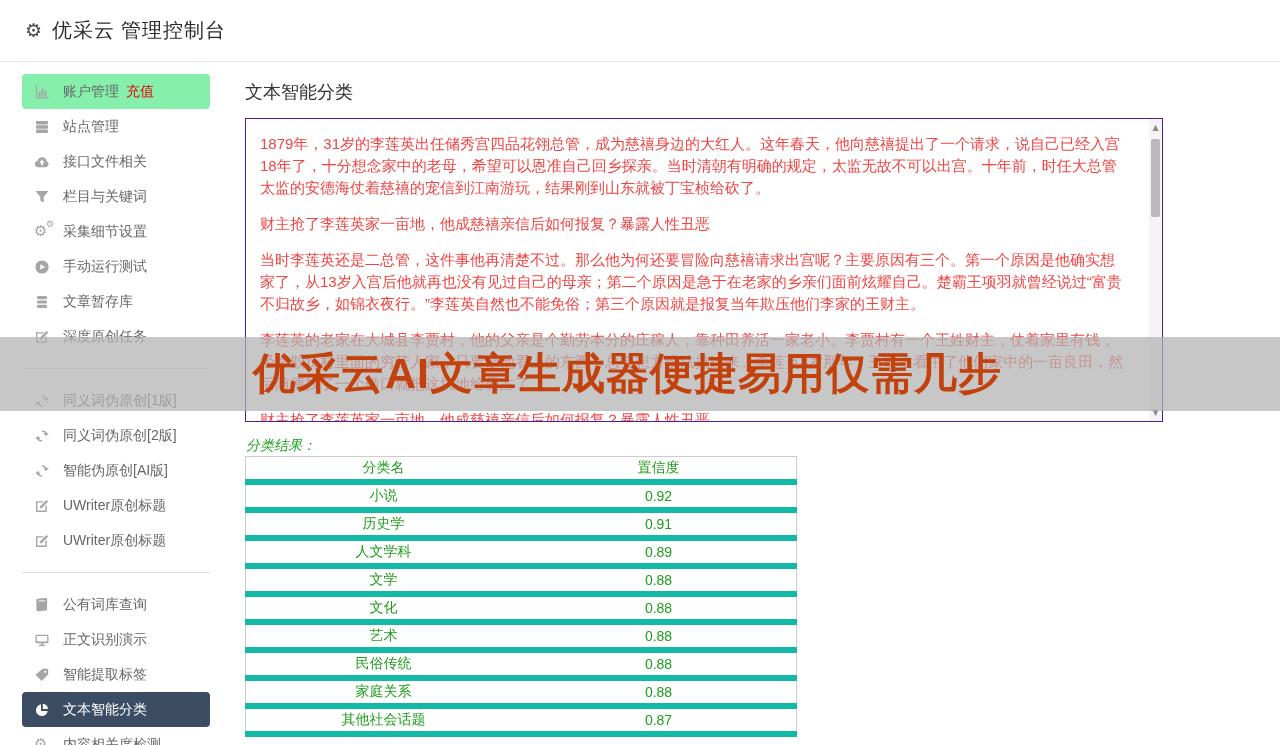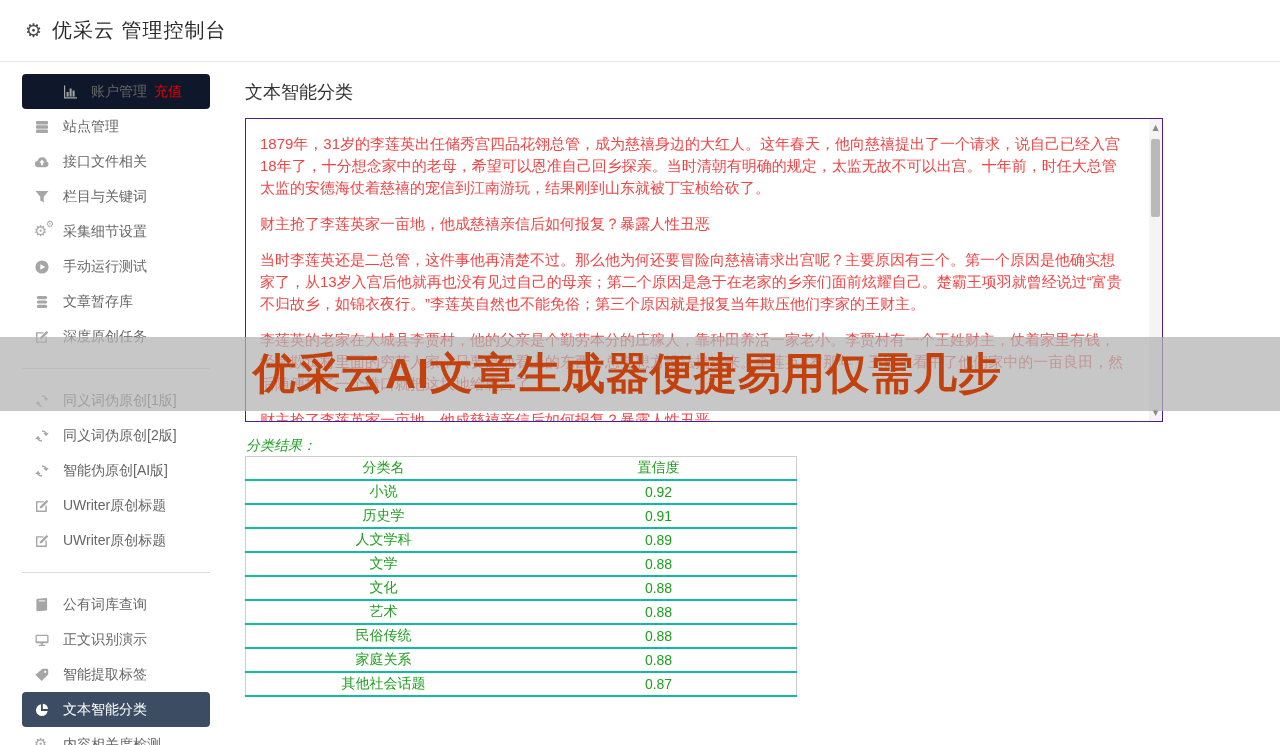--- a/index.html
+++ b/index.html
@@ -8,35 +8,35 @@
     background:#fff; font-family:"Liberation Sans","DejaVu Sans",sans-serif;
     color:#333;
   }
   
   .topbar {
     position:absolute; top:0; left:0; width:1280px; height:62px;
     border-bottom:1px solid #e7e7e7; display:flex; align-items:center;
     padding-left:25px; box-sizing:border-box; background:#fff;
   }
   .topbar .gear { font-size:19px; color:#4a4a4a; margin-right:10px; line-height:1; }
-  .topbar .apptitle { font-size:20px; color:#2b2b2b; letter-spacing:1px; }
+  .topbar .apptitle { font-size:20px; color:#2b2b2b; letter-spacing:1px;font-family:Liberation Serif, serif; }
   
   .sidebar { position:absolute; left:22px; top:74px; width:188px; }
   .side-item {
     height:35px; display:flex; align-items:center; padding-left:12px;
     box-sizing:border-box; color:#666; font-size:14px; border-radius:4px;
     cursor:pointer; white-space:nowrap;
   }
   .side-item .sicon { width:16px; height:16px; flex:none; margin-right:13px; fill:#a6a6a6; }
   .side-item .uni-icon {
     width:16px; flex:none; margin-right:13px; font-size:15px; color:#a6a6a6;
     position:relative; line-height:1; font-family:"DejaVu Sans",sans-serif;
   }
   .uni-icon .gear-small { position:absolute; font-size:9px; right:-4px; top:-4px; }
-  .side-item.hl { background:#0f172a;justify-content:center; }
+  .side-item.hl { background:#86efac; }
   .side-item.active { background:#3b4c63; color:#fff; }
   .side-item.active .sicon { fill:#fff; }
   .badge-red { color:#e60000; margin-left:7px; }
   .side-divider { height:1px; background:#dcdcdc; margin:14px 0; }
   
   .main-title { position:absolute; left:245px; top:80px; font-size:18px; color:#333; }
   .textbox {
     position:absolute; left:245px; top:118px; width:918px; height:304px;
     border:1px solid #4c1d95; box-sizing:border-box; background:#fff;
     padding:14px 36px 0 14px; overflow:hidden;
@@ -56,21 +56,21 @@
   .vscroll .thumb {
     position:absolute; left:2px; top:20px; width:9px; height:78px;
     background:#b9b9b9; border-radius:2px; cursor:grab;
   }
   .results-label { position:absolute; left:246px; top:437px; font-size:14px; color:#1e9e1e;font-style:italic; }
   .results-table {
     position:absolute; left:245px; top:456px; width:552px;
     border-collapse:collapse; font-size:14px; color:#1e9e1e;
     border:1px solid #ccc; table-layout:fixed;
   }
-  .results-table tr { border-bottom:2px solid #14b8a6; }
+  .results-table tr { border-bottom:6px solid #14b8a6; }
   .results-table th, .results-table td {
     height:22px; text-align:center; font-weight:normal; padding:0;
   }
   .footer-note { position:absolute; left:245px; top:756px; font-size:14px; color:#7e7e7e; }
   
   .watermark {
     position:absolute; left:0; top:337px; width:1280px; height:74px;
     background:rgba(178,178,178,0.73); z-index:50;
     display:flex; align-items:center; padding-left:253px; box-sizing:border-box;
     pointer-events:none;

